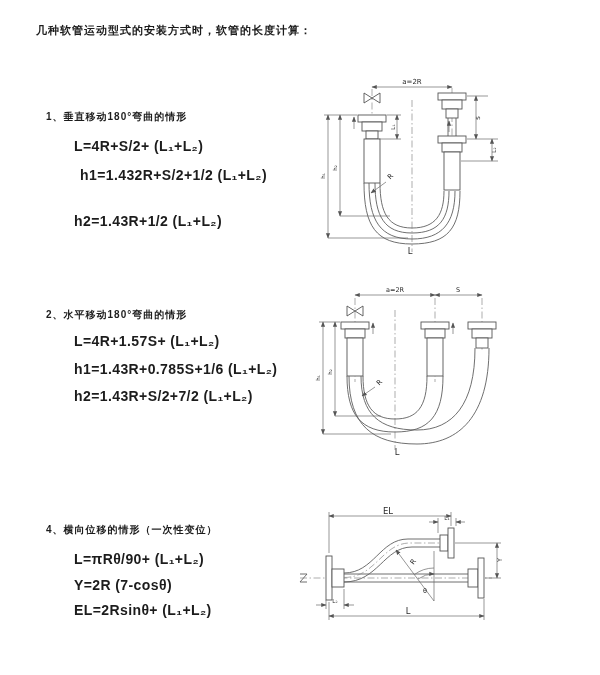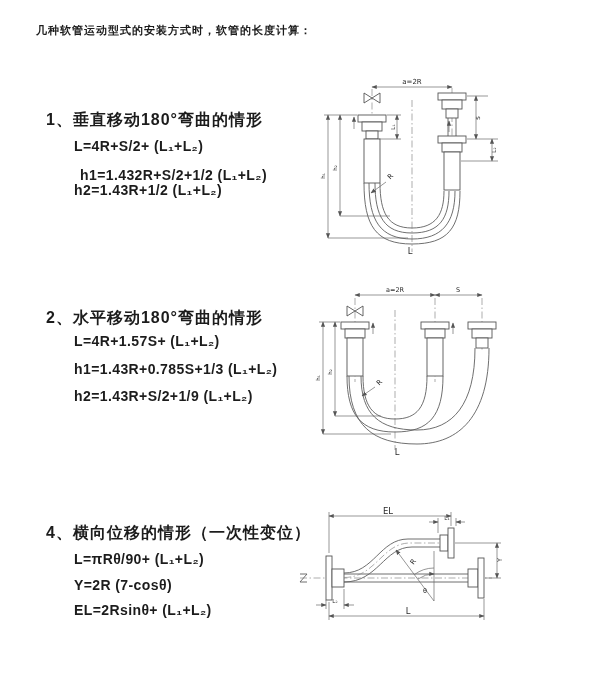--- a/index.html
+++ b/index.html
@@ -2,43 +2,43 @@
 <html><head>
 <meta charset="utf-8">
 <style>
   html,body{margin:0;padding:0;}
   body{
     width:600px;height:675px;position:relative;background:#ffffff;overflow:hidden;
     font-family:"Liberation Sans","DejaVu Sans",sans-serif;color:#1c1c1c;
   }
   .abs{position:absolute;white-space:nowrap;}
   .title{font-size:11px;font-weight:700;letter-spacing:1px;}
-  .heading{font-size:16px;font-weight:700;letter-spacing:1px;}
+  .heading{font-size:10px;font-weight:700;letter-spacing:1px;}
   .formula{font-size:14px;font-weight:700;letter-spacing:.4px;}
   svg{position:absolute;}
   svg text{font-family:"DejaVu Sans",sans-serif;fill:#2b2b2b;font-weight:400;}
   .lw{stroke:#5f5f5f;stroke-width:.9;fill:none;}
   .cl{stroke:#8a8a8a;stroke-width:.7;fill:none;stroke-dasharray:7 2.5 1.5 2.5;}
   .fit{stroke:#555;stroke-width:.9;fill:#ffffff;}
   .dim{stroke:#6a6a6a;stroke-width:.7;fill:none;}
 </style>
 </head>
 <body>
 
 <div class="abs title" style="left:36px;top:23px">几种软管运动型式的安装方式时，软管的长度计算：</div>
 
 <div class="abs heading" style="left:46px;top:110px">1、垂直移动180°弯曲的情形</div>
 <div class="abs formula" style="left:74px;top:138px">L=4R+S/2+ (L₁+L₂)</div>
 <div class="abs formula" style="left:80px;top:167px">h1=1.432R+S/2+1/2 (L₁+L₂)</div>
-<div class="abs formula" style="left:74px;top:182px">h2=1.43R+1/2 (L₁+L₂)</div>
+<div class="abs formula" style="left:74px;top:213px">h2=1.43R+1/2 (L₁+L₂)</div>
 
 <div class="abs heading" style="left:46px;top:308px">2、水平移动180°弯曲的情形</div>
 <div class="abs formula" style="left:74px;top:333px">L=4R+1.57S+ (L₁+L₂)</div>
-<div class="abs formula" style="left:74px;top:361px">h1=1.43R+0.785S+1/3 (L₁+L₂)</div>
-<div class="abs formula" style="left:74px;top:388px">h2=1.43R+S/2+1/9 (L₁+L₂)</div>
+<div class="abs formula" style="left:74px;top:361px">h1=1.43R+0.785S+1/6 (L₁+L₂)</div>
+<div class="abs formula" style="left:74px;top:388px">h2=1.43R+S/2+7/2 (L₁+L₂)</div>
 
 <div class="abs heading" style="left:46px;top:523px">4、横向位移的情形（一次性变位）</div>
 <div class="abs formula" style="left:74px;top:551px">L=πRθ/90+ (L₁+L₂)</div>
 <div class="abs formula" style="left:74px;top:577px">Y=2R (7-cosθ)</div>
 <div class="abs formula" style="left:74px;top:602px">EL=2Rsinθ+ (L₁+L₂)</div>
 
 <svg style="left:318px;top:70px" width="270" height="187" viewBox="0 0 270 187">
   <defs>
     <pattern id="br1" width="4" height="4" patternUnits="userSpaceOnUse">
       <path d="M0,4 L4,0 M0,0 L4,4" stroke="#8d8d8d" stroke-width="0.55" fill="none"></path>

